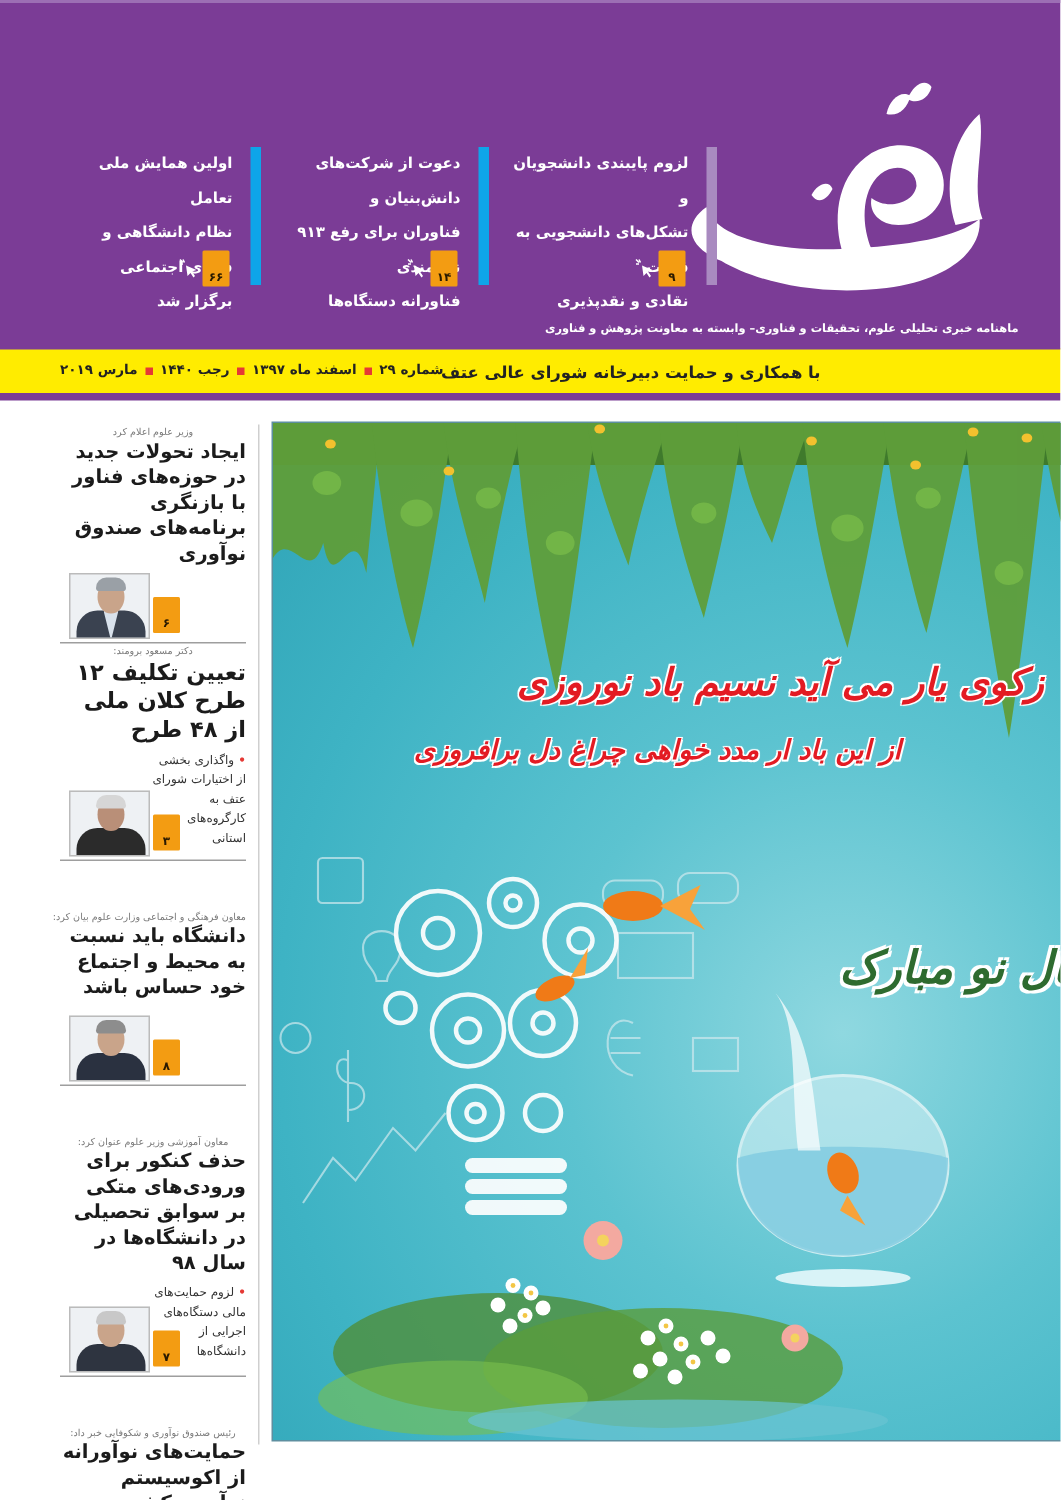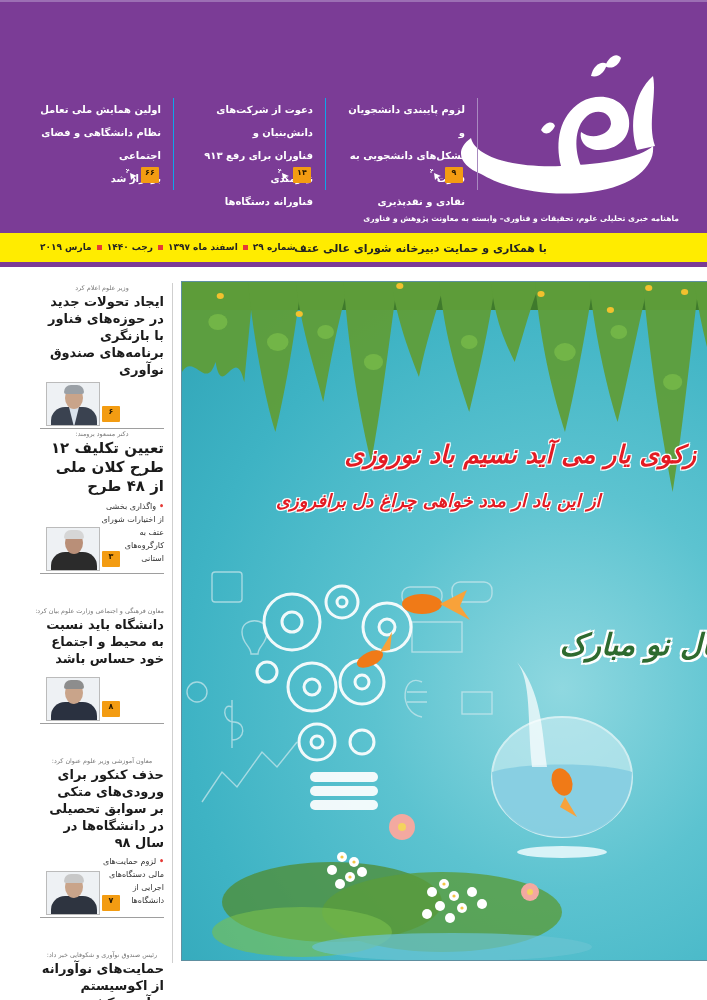--- a/index.html
+++ b/index.html
@@ -6,25 +6,25 @@
   html, body { width: 707px; height: 1000px; background: #ffffff; overflow: hidden; }
   body { font-family: "DejaVu Sans", sans-serif; position: relative; }
 
   
   .masthead { position: absolute; left: 0; top: 0; width: 707px; height: 232px; background: #7b3c96; border-top: 2px solid #9c6fb4; }
   .logo { position: absolute; right: 46px; top: 44px; width: 220px; height: 160px; }
   .logo svg { width: 100%; height: 100%; }
   .tagline { position: absolute; right: 28px; top: 212px; direction: rtl; color: #ffffff; font-size: 7.6px; font-weight: bold; white-space: nowrap; }
 
   .teasers { position: absolute; left: 18px; top: 96px; width: 460px; height: 92px; direction: rtl; display: flex; }
-  .teaser { position: relative; flex: 0 0 152px; padding: 0 12px 0 14px; border-right: 1px solid #0ea5e9; height: 92px; }
+  .teaser { position: relative; flex: 0 0 152px; padding: 0 12px 0 14px; border-right: 7px solid #0ea5e9; height: 92px; }
   .teaser:first-child { border-right-color: #a98ac0; }
   .teaser-title { color: #ffffff; font-size: 10px; font-weight: bold; line-height: 23px; text-align: right; }
   .teaser-foot { position: absolute; right: 14px; top: 69px; display: flex; align-items: center; gap: 2px; }
-  .page-badge { background: #f39c12; color: #2a1a00; font-size: 8px; font-weight: bold; min-width: 18px; height: 16px; line-height: 12px; text-align: center; padding: 0 3px; border-radius: 1px; }
+  .page-badge { background: #f39c12; color: #2a1a00; font-size: 8px; font-weight: bold; min-width: 18px; height: 16px; line-height: 12px; text-align: center; padding: 12px 3px; border-radius: 1px; }
   .cursor-icon { width: 14px; height: 14px; }
 
   
   .infobar { position: absolute; left: 0; top: 232px; width: 707px; height: 30px; background: #ffec00; border-top: 1px solid #7b3c96; }
   .infobar .credit { position: absolute; right: 160px; top: 9px; direction: rtl; font-size: 11px; font-weight: bold; color: #222; white-space: nowrap; }
   .infobar .issue { position: absolute; left: 40px; top: 9px; direction: rtl; font-size: 9px; font-weight: bold; color: #222; white-space: nowrap; display: flex; align-items: center; gap: 5px; }
   .sq { display: inline-block; width: 5px; height: 5px; background: #e53935; }
   .purple-rule { position: absolute; left: 0; top: 262px; width: 707px; height: 5px; background: #7b3c96; }
 
   

